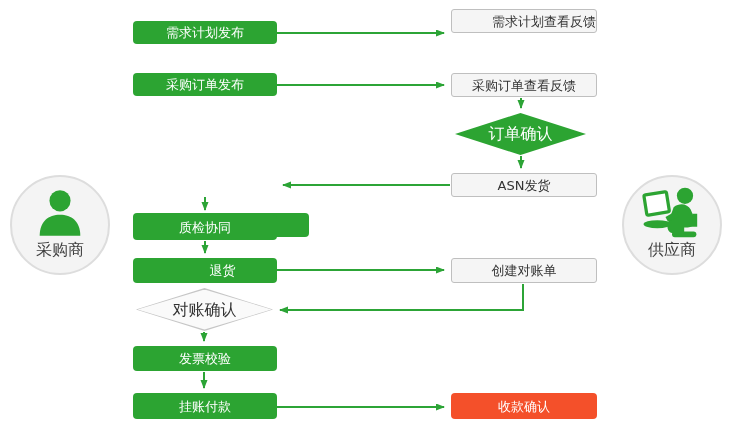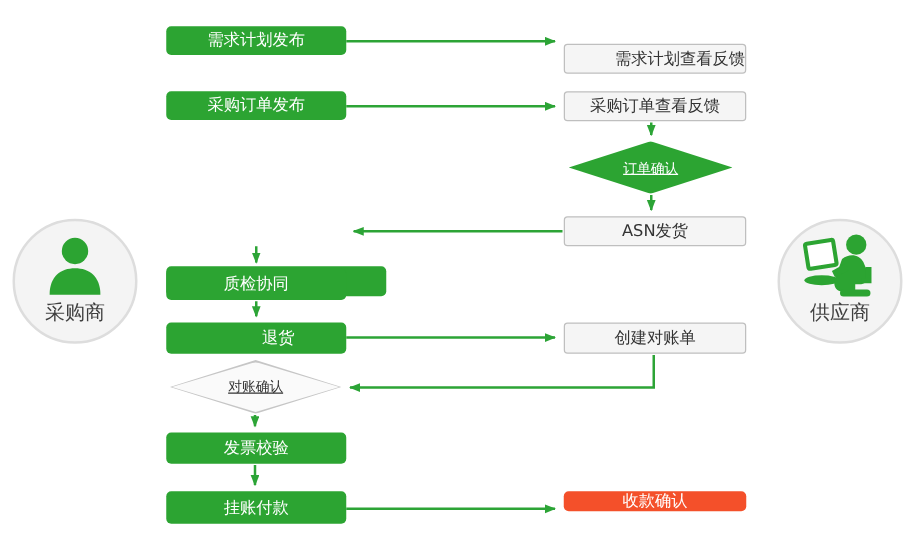--- a/index.html
+++ b/index.html
@@ -10,23 +10,22 @@
   .connectors{position:absolute;left:0;top:0;width:731px;height:436px;pointer-events:none;}
   .node{
     position:absolute;display:flex;align-items:center;justify-content:center;
     font-size:13px;line-height:1;border-radius:4px;box-sizing:border-box;white-space:nowrap;text-align:right;
   }
   .node.green{background:#2ca432;color:#ffffff;}
   .node.white{background:#f5f5f5;border:1px solid #bfbfbf;color:#333333;border-radius:3px;}
   .node.red{background:#f4502a;color:#ffffff;}
   .diamond{
     position:absolute;display:flex;align-items:center;justify-content:center;
-    font-size:11px;line-height:1;white-space:nowrap;
+    font-size:16px;line-height:1;white-space:nowrap;
     clip-path:polygon(50% 0%,100% 50%,50% 100%,0% 50%);
-    text-decoration:underline;
   }
   .diamond.green{background:#2ca432;color:#ffffff;}
   .diamond.whiteD{background:#c6c6c6;color:#333333;}
   .diamond.whiteD .diamond-fill{
     position:absolute;inset:1.5px;background:#fafafa;
     clip-path:polygon(50% 0%,100% 50%,50% 100%,0% 50%);
   }
   .diamond span{position:relative;z-index:1;}
   .actor{
     position:absolute;width:100px;height:100px;border-radius:50%;
@@ -83,21 +82,21 @@
       <svg width="52" height="50" viewBox="0 0 64 60">
         <circle cx="32" cy="15" r="13" fill="#2ca432"></circle>
         <path d="M7 58 C7 40 18 32 32 32 C46 32 57 40 57 58 Z" fill="#2ca432"></path>
       </svg>
     </div>
     <div class="actor-label">采购商</div>
   </div>
 
   <div class="node green" style="left:133px;top:21px;width:144px;height:23px;">需求计划发布</div>
 
-  <div class="node white" style="left:451px;top:35px;width:146px;height:24px;padding-left:40px;">需求计划查看反馈</div>
+  <div class="node white" style="left:451px;top:9px;width:146px;height:24px;padding-left:40px;">需求计划查看反馈</div>
 
   <div class="node green" style="left:133px;top:73px;width:144px;height:23px;">采购订单发布</div>
 
   <div class="node white" style="left:451px;top:73px;width:146px;height:24px;">采购订单查看反馈</div>
 
   <div class="diamond green" style="left:455px;top:113px;width:131px;height:42px;">
     <span>订单确认</span>
   </div>
 
   <div class="node white" style="left:451px;top:173px;width:146px;height:24px;">ASN发货</div>
@@ -112,15 +111,15 @@
 
   <div class="diamond whiteD" style="left:136px;top:288px;width:137px;height:43px;">
     <div class="diamond-fill"></div>
     <span>对账确认</span>
   </div>
 
   <div class="node green" style="left:133px;top:346px;width:144px;height:25px;">发票校验</div>
 
   <div class="node green" style="left:133px;top:393px;width:144px;height:26px;">挂账付款</div>
 
-  <div class="node red" style="left:451px;top:393px;width:146px;height:16px;">收款确认</div>
+  <div class="node red" style="left:451px;top:393px;width:146px;height:26px;">收款确认</div>
 
 </div>
 
 </body></html>

